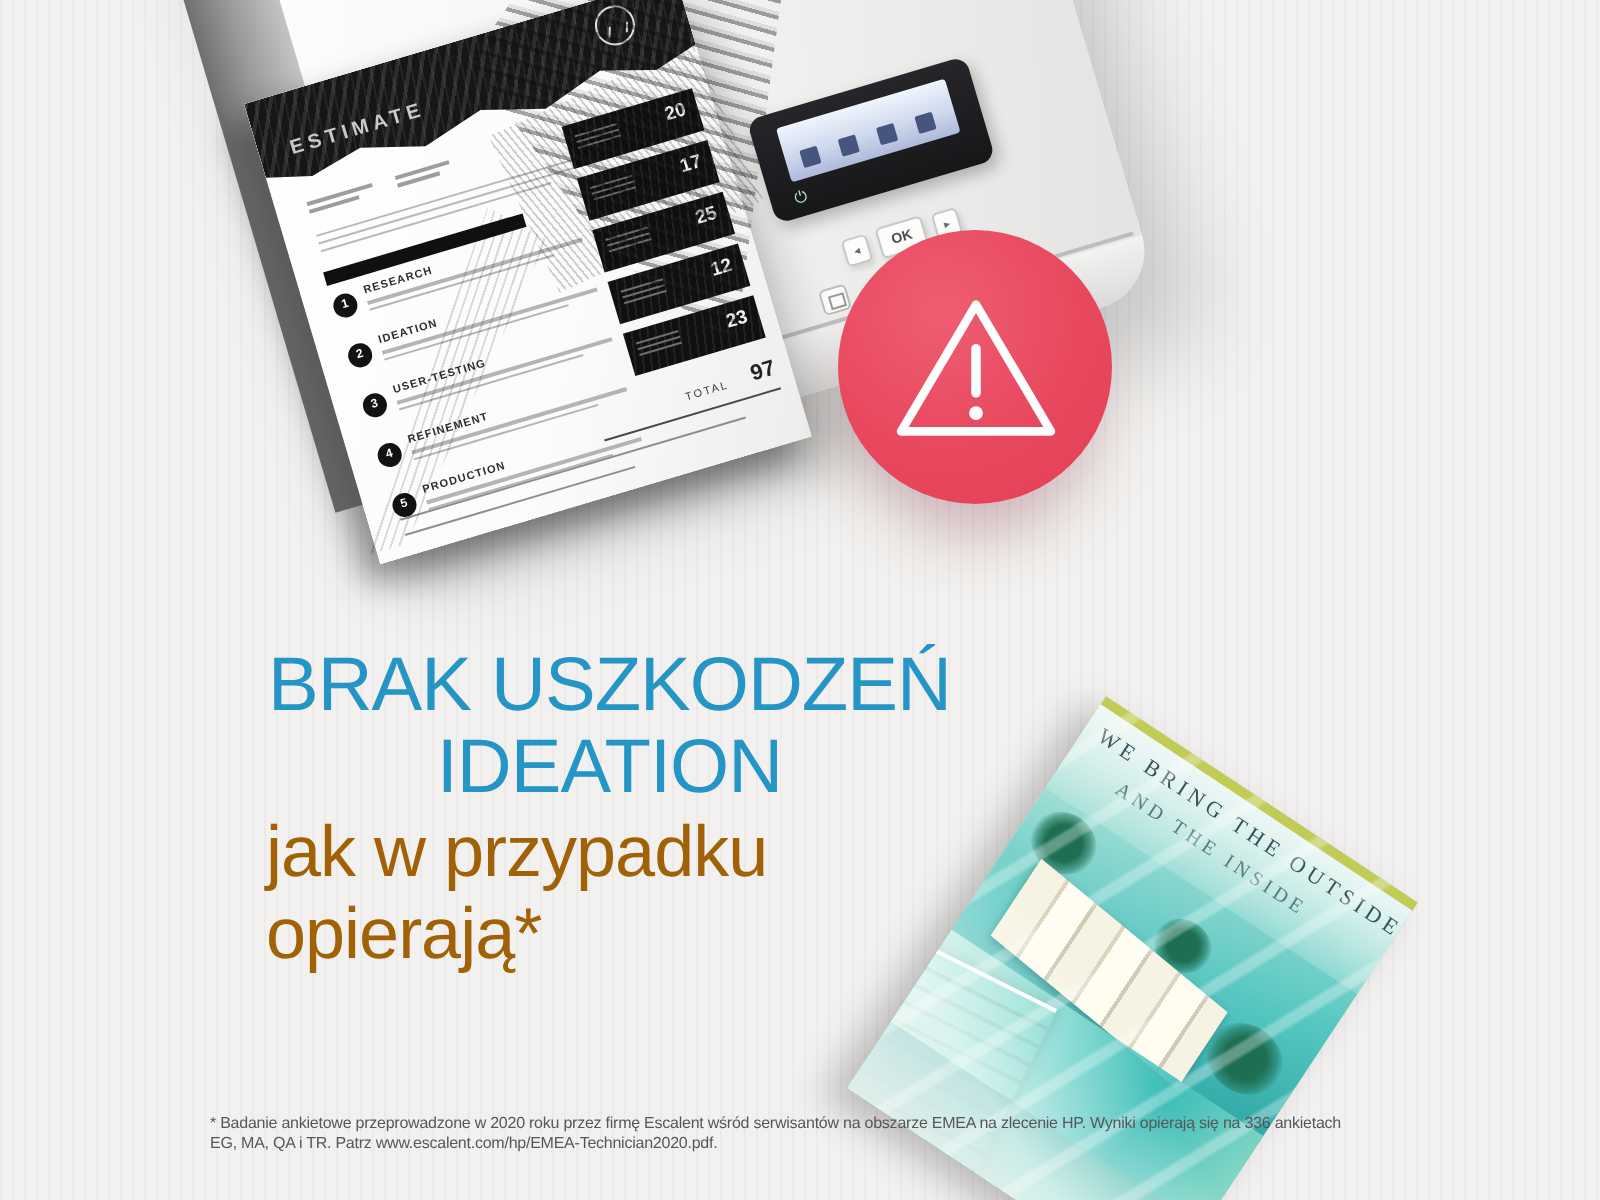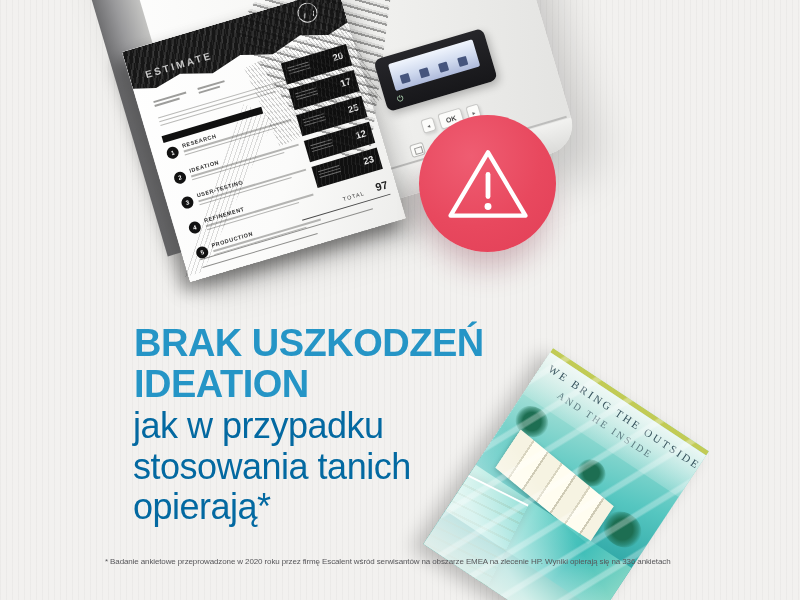--- a/index.html
+++ b/index.html
@@ -106,21 +106,21 @@
 
   
   .badge { position:absolute; left:419px; top:115px; width:137px; height:137px; border-radius:50%;
     z-index:6; display:flex; align-items:center; justify-content:center;
     box-shadow:0 24px 30px -8px rgba(120,30,50,0.28);
     background:radial-gradient(circle at 38% 30%, #ef5d72 0%, #e8485e 55%, #e23f57 100%); }
   .badge svg { width:96px; height:96px; }
 
   
   .headline { position:absolute; left:134px; top:323px; z-index:5;
-    font-weight:bold; font-size:38px; line-height:41px; letter-spacing:-0.5px; }
+    font-weight:normal; font-size:38px; line-height:41px; letter-spacing:-0.5px;text-align:center; }
   .subheadline { position:absolute; left:133px; top:406px; z-index:5;
     font-size:36px; line-height:40.5px; font-weight:400; letter-spacing:-0.5px; }
 
   
   .magazine { position:absolute; left:553px; top:348px; width:187px; height:235px;
     transform:rotate(33.5deg); transform-origin:0 0; z-index:5; overflow:hidden;
     background:linear-gradient(165deg,#d9ece4 0%,#a3dfd6 18%,#55c6c0 45%,#2fa7a6 68%,#7ccfc2 88%,#bfe4d6 100%);
     box-shadow:-8px 10px 18px rgba(0,0,0,0.22); }
   .mag-stripe { position:absolute; left:0; top:0; right:0; height:5px; background:#c2cb55; }
   .mag-band { position:absolute; left:0; top:5px; right:0; height:50px;
@@ -304,36 +304,36 @@
       <path d="M50 17 L89 83 L11 83 Z" fill="none" stroke="#ffffff" stroke-width="4.5" stroke-linejoin="round"></path>
       <line x1="50" y1="40" x2="50" y2="63" stroke="#ffffff" stroke-width="5" stroke-linecap="round"></line>
       <circle cx="50" cy="73.5" r="3.6" fill="#ffffff"></circle>
     </svg>
   </div>
 
   <div class="headline" style="color:#2595c6">
     <div>BRAK USZKODZEŃ</div>
     <div>IDEATION</div>
   </div>
-  <div class="subheadline" style="color:#0369a1">
+  <div class="subheadline" style="color:#a16207">
     <div>jak w przypadku</div>
-    <div>stosowania tanich</div>
     <div>opierają*</div>
   </div>
 
   <div class="magazine">
     <div class="mag-stripe"></div>
     <div class="mag-band"></div>
     <div class="mag-t1">WE BRING THE OUTSIDE</div>
     <div class="mag-t2">AND THE INSIDE</div>
     <div class="palm p1"></div>
     <div class="palm p2"></div>
     <div class="mag-house"></div>
     <div class="mag-pool"></div>
     <div class="palm p3"></div>
     <div class="mag-pages"></div>
     <div class="mag-wrinkle"></div>
   </div>
 
   <div class="footnote">
     <div>* Badanie ankietowe przeprowadzone w 2020 roku przez firmę Escalent wśród serwisantów na obszarze EMEA na zlecenie HP. Wyniki opierają się na 336 ankietach</div>
+    <div>EG, MA, QA i TR. Patrz www.escalent.com/hp/EMEA-Technician2020.pdf.</div>
   </div>
 </div>
 
 </body></html>

